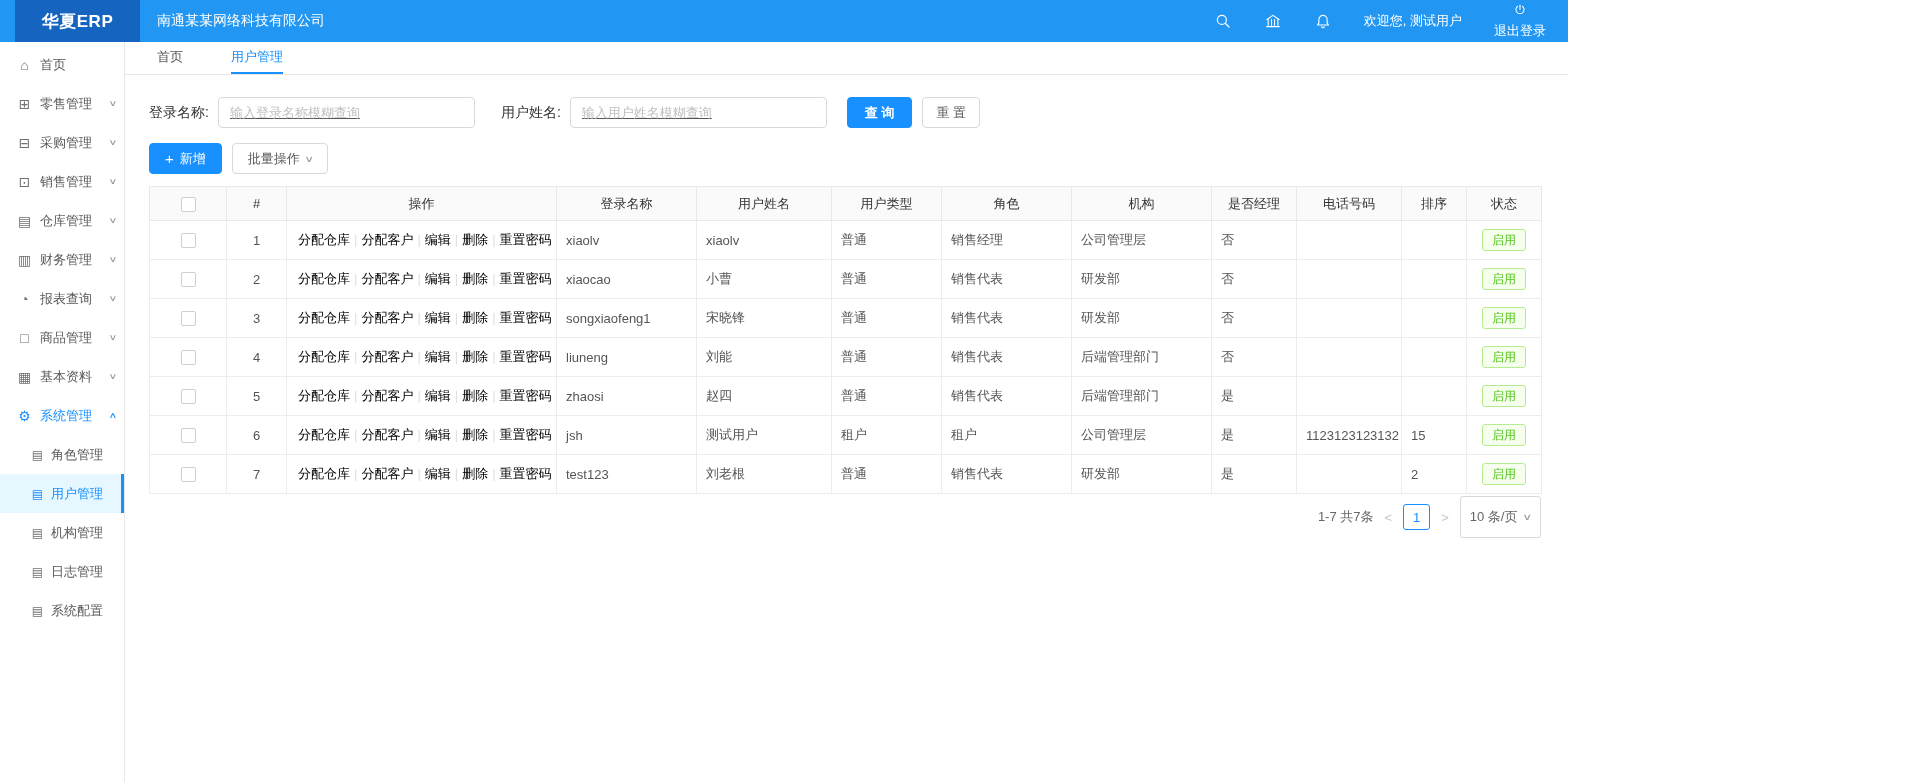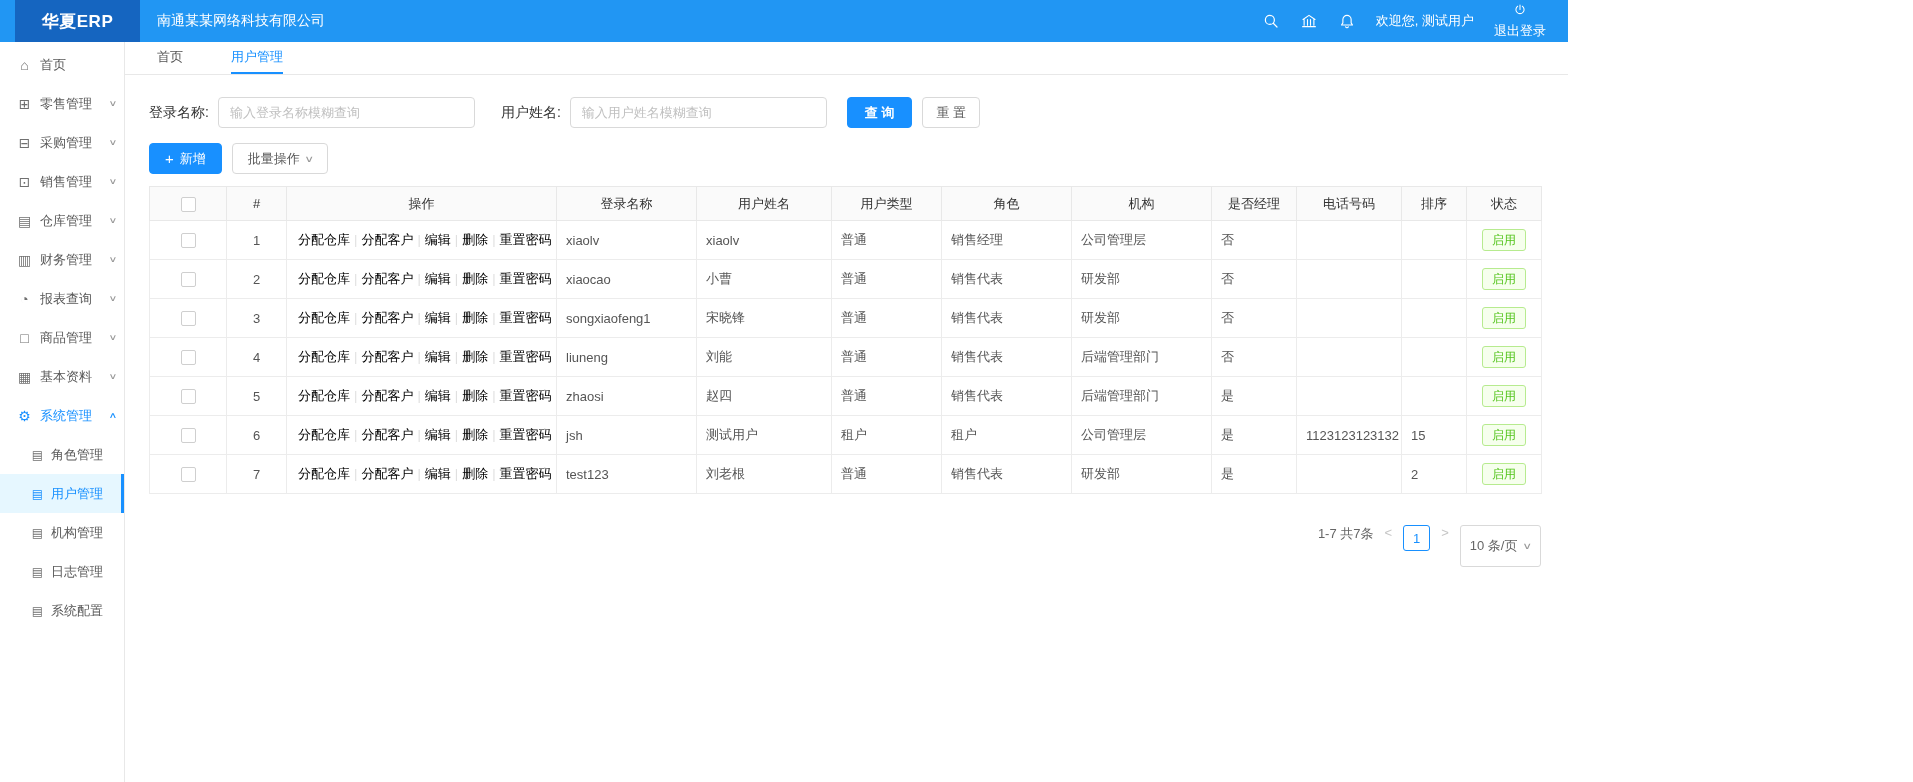--- a/index.html
+++ b/index.html
@@ -5,21 +5,21 @@
   * { margin:0; padding:0; box-sizing:border-box; }
   html,body { width:1913px; height:782px; background:#fff; }
   body { font-family:"Liberation Sans","DejaVu Sans",sans-serif; font-size:13px; color:#555; overflow:hidden; }
   .app { width:1568px; height:782px; background:#fff; position:relative; }
 
   
   .topbar { display:flex; align-items:center; height:42px; background:#2196f3;padding-left:15px; }
   .logo { width:125px; height:42px; background:#1565c0; color:#fff; font-size:17px; font-weight:bold;
           display:flex; align-items:center; justify-content:center; letter-spacing:.5px; }
   .company { margin-left:17px; color:#fff; font-size:14px; }
-  .top-right { margin-left:auto; display:flex; align-items:center; gap:20px; padding-right:22px; color:#fff; }
+  .top-right { margin-left:auto; display:flex; align-items:center; gap:32px; padding-right:22px; color:#fff; }
   .hicon { width:18px; height:18px; display:inline-flex; cursor:pointer; }
   .hicon svg { width:100%; height:100%; }
   .welcome { font-size:13px; }
   .logout { display:inline-flex; align-items:center; gap:5px; font-size:13px; cursor:pointer;flex-direction:column; }
   .logout .hicon { width:14px; height:14px; }
 
   
   .body-wrap { display:flex; height:740px; }
   .sidebar { width:125px; border-right:1px solid #e8e8e8; padding-top:3px; background:#fff; }
   .side-item { height:39px; display:flex; align-items:center; padding-left:16px; color:#595959; cursor:pointer; font-size:13px; }
@@ -37,21 +37,21 @@
   .tab { display:flex; align-items:center; font-size:13px; color:#555; cursor:pointer; border-bottom:2px solid transparent; }
   .tab.active { color:#1890ff; border-bottom-color:#1890ff; }
 
   .content { padding:22px 0 0 24px; }
 
   
   .filter-row { display:flex; align-items:center; margin-bottom:15px; }
   .flabel { color:#333; margin-right:9px; font-size:14px; white-space:nowrap; }
   .flabel.second { margin-left:26px; }
   .finput { width:257px; height:31px; border:1px solid #d9d9d9; border-radius:4px; padding:0 11px;
-            font-size:13px; color:#555; outline:none; font-family:inherit; }
+            font-size:13px; color:#555; outline:none; font-family:inherit;text-decoration:underline; }
   .finput::placeholder { color:#c0c0c0; }
   .btn { height:31px; padding:0 15px; border-radius:4px; border:1px solid #d9d9d9; background:#fff; color:#595959;
          font-size:13px; cursor:pointer; font-family:inherit; display:inline-flex; align-items:center; gap:6px; }
   .btn.primary { background:#1890ff; border-color:#1890ff; color:#fff; }
   .btn-search { margin-left:20px; padding:12px 17px;font-weight:bold; }
   .btn-reset { margin-left:10px; padding:0 13px; }
   .toolbar-row { display:flex; gap:10px; margin-bottom:12px; }
   .plus { font-size:15px; line-height:1; }
   .chev-sm { font-size:9px; color:#999; transform:scaleX(1.5); }
 
@@ -64,22 +64,22 @@
   .grid td.c { text-align:center; }
   .cb { display:inline-block; width:15px; height:15px; border:1px solid #cfcfcf; border-radius:2px;
         background:#fff; vertical-align:middle; cursor:pointer; }
   .ops { padding:0 4px; }
   .oplink { color:#000000; cursor:pointer; text-decoration:none; margin:0 2px; }
   .sep { color:#e0e0e0; margin:0 2px; }
   .tag { display:inline-block; padding:2px 9px; color:#52c41a; background:#f6ffed; border:1px solid #b7eb8f;
          border-radius:3px; font-size:12px; line-height:16px; }
 
   
-  .pagination { width:1392px; display:flex; justify-content:flex-end; align-items:flex-start; gap:9px;
-                margin-top:31px; color:#666; }
+  .pagination { width:1392px; display:flex; justify-content:flex-end; align-items:center; gap:9px;
+                margin-top:2px; color:#666; }
   .pg-arrow { color:#c5c5c5; font-size:13px; padding:0 2px; cursor:default; }
   .pg-page { min-width:27px; height:26px; border:1px solid #1890ff; color:#1890ff; border-radius:3px;
              display:flex; align-items:center; justify-content:center; background:#fff; cursor:pointer; }
   .pg-size { height:42px; border:1px solid #d9d9d9; border-radius:3px; display:inline-flex; align-items:center;
              gap:7px; padding:0 9px; color:#666; cursor:pointer; background:#fff; }
 </style>
 </head>
 <body>
 
 <div class="app">

